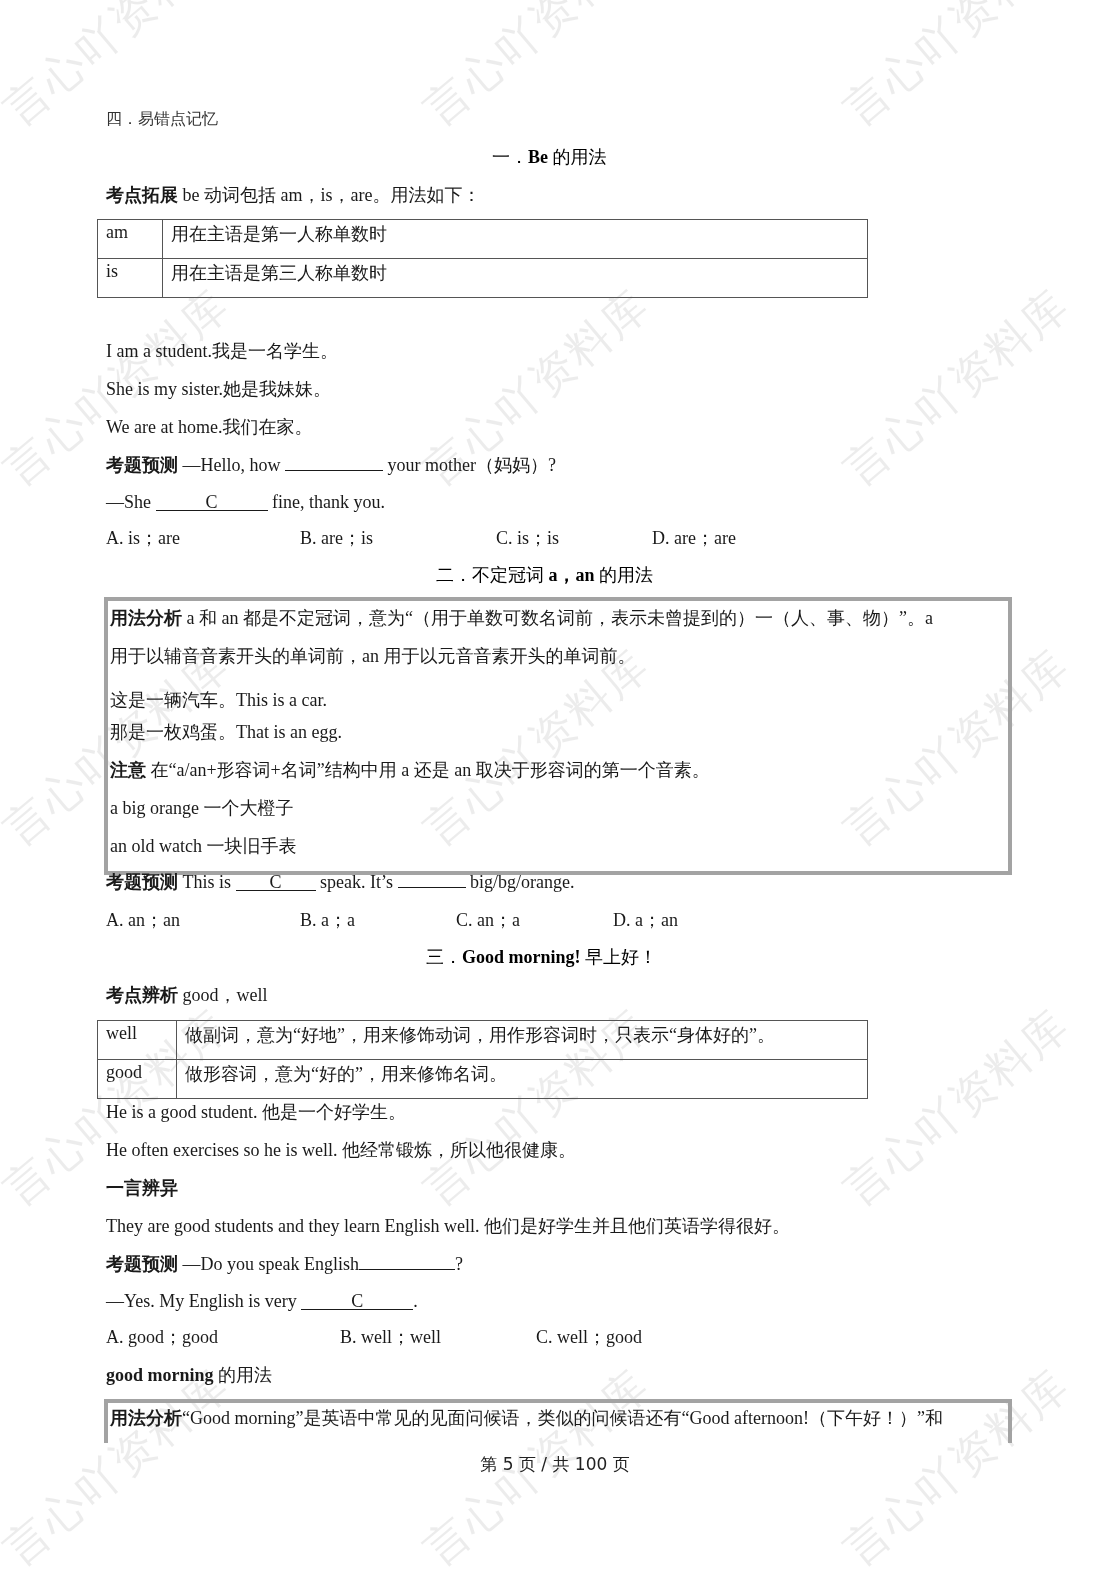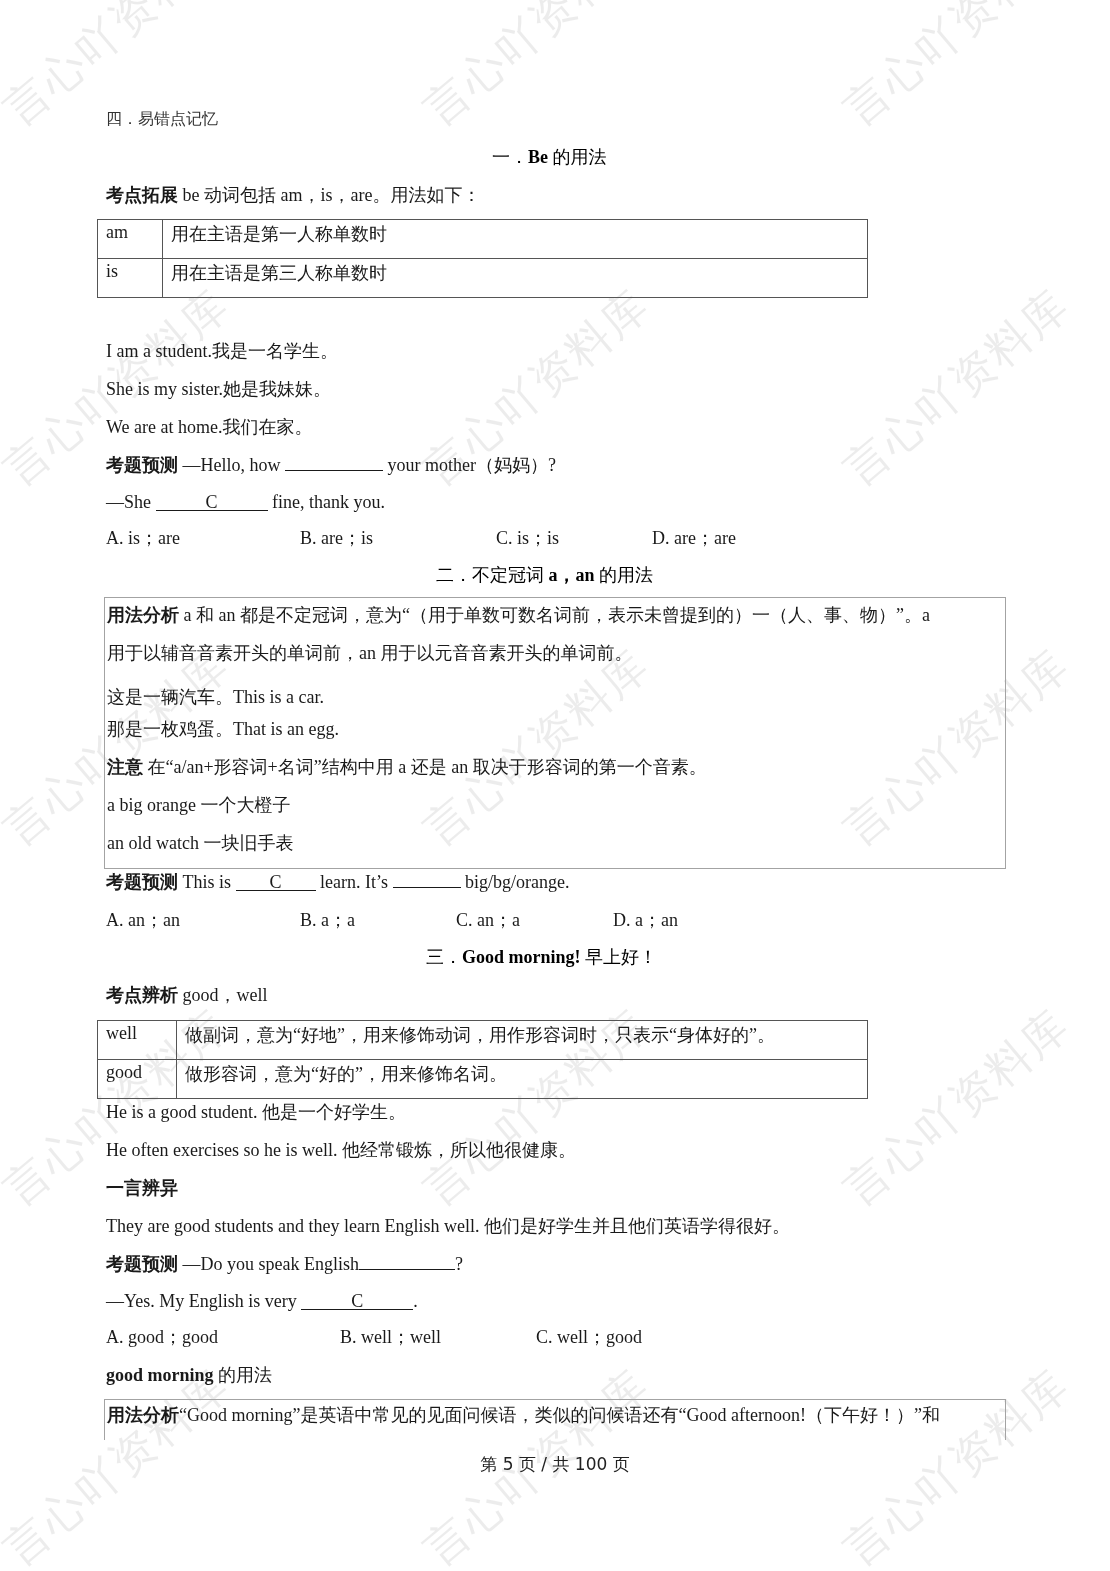--- a/index.html
+++ b/index.html
@@ -7,21 +7,21 @@
          font-family: "Liberation Serif", "DejaVu Serif", serif; color: #1a1a1a; font-size: 18px; }
   .wm { position: absolute; font-family: "DejaVu Sans", sans-serif; font-size: 44px; color: #000; opacity: 0.07;
         transform: rotate(-40deg); transform-origin: left bottom; white-space: nowrap; letter-spacing: 2px;
         pointer-events: none; }
   .line { position: absolute; left: 106px; white-space: nowrap; line-height: 22px; }
   .center { position: absolute; white-space: nowrap; line-height: 22px; color: #000000; }
   b, .bold { font-weight: bold; }
   .blank { display: inline-block; border-bottom: 1px solid #1a1a1a; height: 16px; vertical-align: baseline; text-align: center; line-height: 16px; }
   table.t { position: absolute; border-collapse: collapse; left: 97px; }
   table.t td { border: 1px solid #555; vertical-align: top; padding: 2px 8px 0 8px; height: 36px; font-size: 18px; }
-  .box { position: absolute; left: 104px; width: 900px; border: 1px solid #a3a3a3; }
+  .box { position: absolute; left: 104px; width: 900px; border: 4px solid #a3a3a3; }
   .box .bl { position: absolute; left: 2px; white-space: nowrap; line-height: 22px; }
   .opts span { position: absolute; }
   .footer { position: absolute; top: 1453px; left: 0; width: 1110px; text-align: center; font-family: "DejaVu Sans", sans-serif; font-size: 17px; color: #222; }
 </style>
 </head>
 <body>
 
 <div>
   <div class="wm" style="left:30px; top:80px;">言心吖资料库</div>
   <div class="wm" style="left:450px; top:80px;">言心吖资料库</div>
@@ -76,21 +76,21 @@
 <div class="box" style="top:597px; height:270px;">
   <div class="bl" style="top:6px; width:892px;"><b>用法分析</b><span> a 和 an 都是不定冠词，意为“（用于单数可数名词前，表示未曾提到的）一（人、事、物）”。a</span></div>
   <div class="bl" style="top:44px;">用于以辅音音素开头的单词前，an 用于以元音音素开头的单词前。</div>
   <div class="bl" style="top:88px;">这是一辆汽车。This is a car.</div>
   <div class="bl" style="top:120px;">那是一枚鸡蛋。That is an egg.</div>
   <div class="bl" style="top:158px;"><b>注意</b><span>  在“a/an+形容词+名词”结构中用 a 还是 an 取决于形容词的第一个音素。</span></div>
   <div class="bl" style="top:196px;">a big orange 一个大橙子</div>
   <div class="bl" style="top:234px;">an old watch 一块旧手表</div>
 </div>
 
-<div class="line" style="top:871px;"><b>考题预测</b><span>  This is </span><span class="blank" style="width:80px">C</span><span> learn. It’s </span><span class="blank" style="width:68px"></span><span> big/bg/orange.</span></div>
+<div class="line" style="top:871px;"><b>考题预测</b><span>  This is </span><span class="blank" style="width:80px">C</span><span> speak. It’s </span><span class="blank" style="width:68px"></span><span> big/bg/orange.</span></div>
 <div class="line opts" style="top:909px; width:900px;">
   <span style="left:0">A. an；an</span>
   <span style="left:194px">B. a；a</span>
   <span style="left:350px">C. an；a</span>
   <span style="left:507px">D. a；an</span>
 </div>
 
 <div class="center" style="top:946px; left:426px;"><span>三．</span><b>Good morning!</b><span> 早上好！</span></div>
 <div class="line" style="top:984px;"><b>考点辨析</b><span> good，well</span></div>
 

